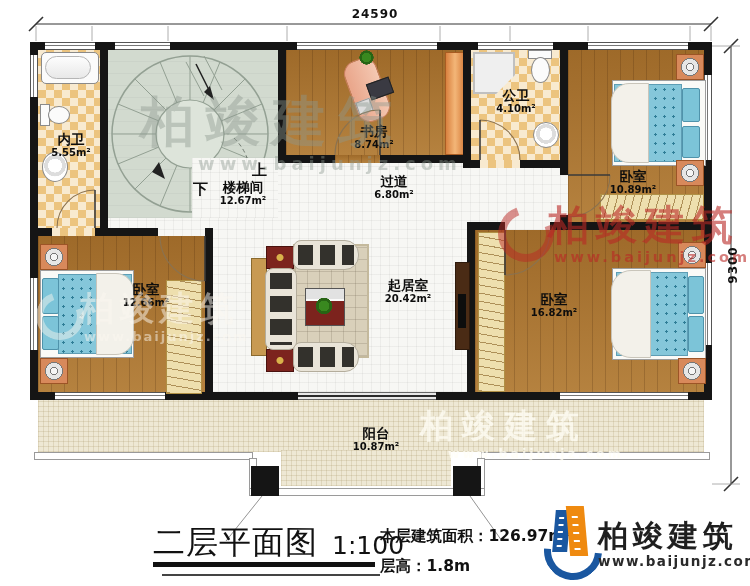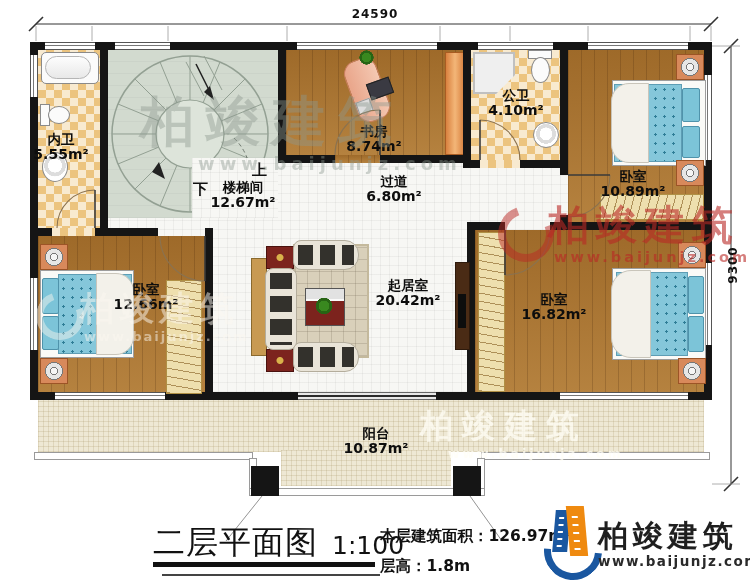--- a/index.html
+++ b/index.html
@@ -19,21 +19,21 @@
   .balc{background:#eee8d4;background-image:
     repeating-linear-gradient(0deg,rgba(160,140,90,.20) 0 1px,transparent 1px 5px),
     repeating-linear-gradient(90deg,rgba(160,140,90,.20) 0 1px,transparent 1px 5px)}
   .rail{position:absolute;background:#fff;border:1px solid #9a9a9a}
   .winh{position:absolute;background:linear-gradient(#555 0 1px,#fff 1px 3px,#777 3px 4px,#fff 4px 7px,#555 7px 8px)}
   .winv{position:absolute;background:linear-gradient(90deg,#555 0 1px,#fff 1px 3px,#777 3px 4px,#fff 4px 7px,#555 7px 8px)}
   .slider{position:absolute;background:linear-gradient(#666 0 1px,#e8e8e8 1px 3px,#2a2a2a 3px 5px,#e8e8e8 5px 7px,#666 7px 8px)}
   .rl{position:absolute;transform:translateX(-50%);text-align:center;color:#0d0d0d;
       font-weight:700;line-height:1.1;white-space:nowrap}
   .rl .nm{font-size:13.5px}
-  .rl .ar{font-size:14px}
+  .rl .ar{font-size:10px}
   .sd{position:absolute;font-size:15px;font-weight:700}
   .bedbase{position:absolute;background:#fafaf7;border:1px solid #9d9d9d}
   .mattress{position:absolute;background-color:#85c7da;border:1px solid #5e9db4;
     background-image:radial-gradient(circle,#2f7d96 1px,transparent 1.3px);background-size:9px 9px}
   .pillow{position:absolute;background:#7cc4d8;border:1px solid #4f93ab;border-radius:2px}
   .duvet{position:absolute;background:#f3f1ea;border:1px solid #c9c5ba}
   .nstand{position:absolute;border:1px solid #9c5426;background-color:#d8895b;background-image:
     radial-gradient(circle at 50% 50%,#f5f5f5 0 3px,#777 3px 4px,#e6e6e6 4px 8px,#777 8px 9px,transparent 9px)}
   .wrobe{position:absolute;background-color:#eedfae;border:1px solid #b09045}
   .sofa{position:absolute;background:#e9e4d8;border:1px solid #b4ad9c;border-radius:8px}
@@ -241,21 +241,21 @@
   </g>
   <g stroke="#888" stroke-width="0.9">
     <line x1="262" y1="496" x2="226" y2="541"></line>
     <line x1="470" y1="496" x2="502" y2="541"></line>
   </g>
 </svg>
 
 <div class="dimtxt" style="left:375px;top:7px;transform:translateX(-50%)">24590</div>
 <div class="dimtxt" style="left:714px;top:258px;transform:rotate(-90deg)">9300</div>
 
-<div class="rl" style="left:61px;top:132px">
+<div class="rl" style="left:71px;top:132px">
   <div class="nm">内卫</div>
   <div class="ar">5.55m²</div>
 </div>
 <div class="rl" style="left:243px;top:180px">
   <div class="nm">楼梯间</div>
   <div class="ar">12.67m²</div>
 </div>
 <div class="rl" style="left:374px;top:124px">
   <div class="nm">书房</div>
   <div class="ar">8.74m²</div>

